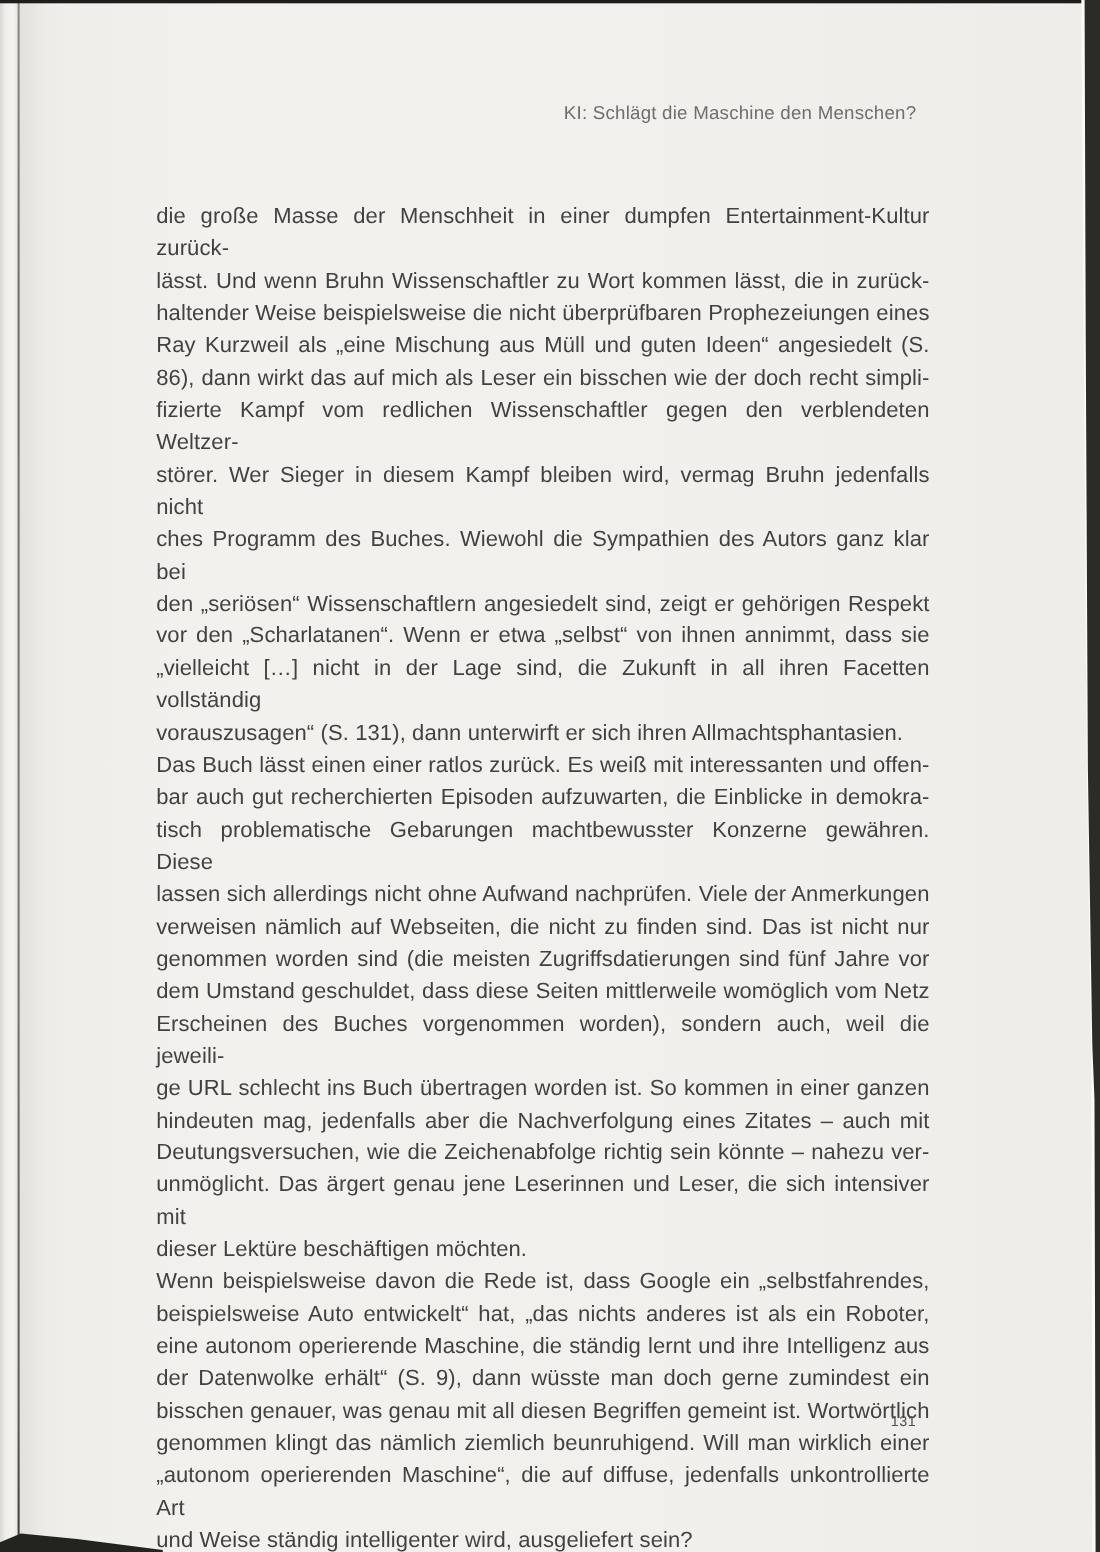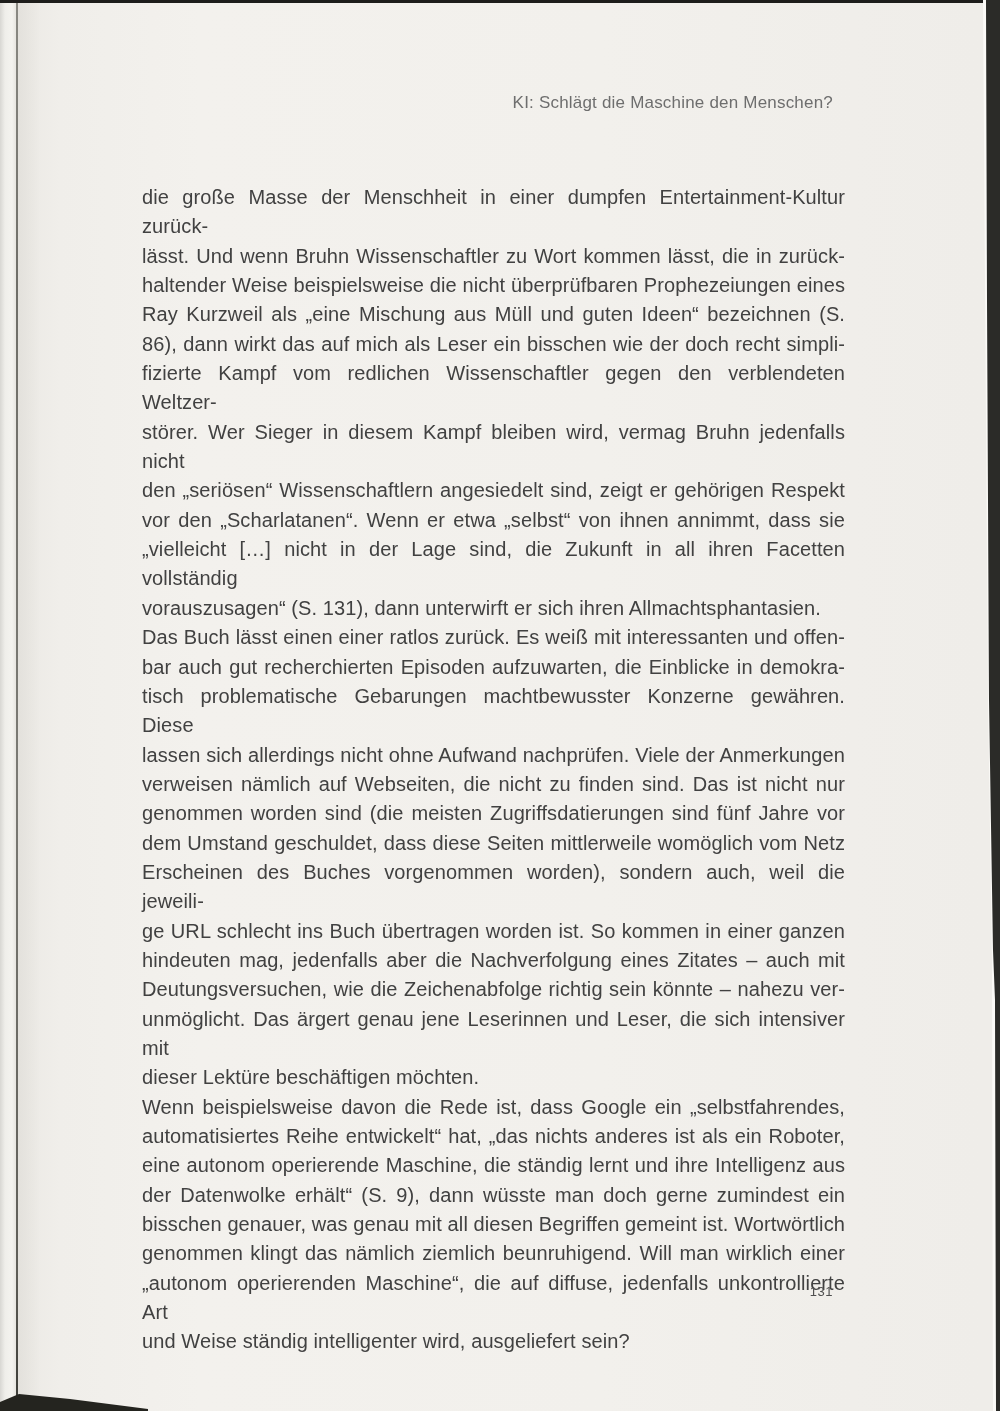--- a/index.html
+++ b/index.html
@@ -77,43 +77,44 @@
 
     <polygon points="0,1402 19,1394 70,1399 148,1409 148,1411 0,1411" fill="#24241f"></polygon>
   </svg>
 
   <div class="running-head">KI: Schlägt die Maschine den Menschen?</div>
 
   <div class="body-text">
       <div class="line">die große Masse der Menschheit in einer dumpfen Entertainment-Kultur zurück-</div>
       <div class="line">lässt. Und wenn Bruhn Wissenschaftler zu Wort kommen lässt, die in zurück-</div>
       <div class="line">haltender Weise beispielsweise die nicht überprüfbaren Prophezeiungen eines</div>
-      <div class="line">Ray Kurzweil als „eine Mischung aus Müll und guten Ideen“ bezeichnen (S.</div>
+      <div class="line">Ray Kurzweil als „eine Mischung aus Müll und guten Ideen“ angesiedelt (S.</div>
       <div class="line">86), dann wirkt das auf mich als Leser ein bisschen wie der doch recht simpli-</div>
       <div class="line">fizierte Kampf vom redlichen Wissenschaftler gegen den verblendeten Weltzer-</div>
       <div class="line">störer. Wer Sieger in diesem Kampf bleiben wird, vermag Bruhn jedenfalls nicht</div>
+      <div class="line">ches Programm des Buches. Wiewohl die Sympathien des Autors ganz klar bei</div>
       <div class="line">den „seriösen“ Wissenschaftlern angesiedelt sind, zeigt er gehörigen Respekt</div>
       <div class="line">vor den „Scharlatanen“. Wenn er etwa „selbst“ von ihnen annimmt, dass sie</div>
       <div class="line">„vielleicht […] nicht in der Lage sind, die Zukunft in all ihren Facetten vollständig</div>
       <div class="line para-end">vorauszusagen“ (S. 131), dann unterwirft er sich ihren Allmachtsphantasien.</div>
       <div class="line">Das Buch lässt einen einer ratlos zurück. Es weiß mit interessanten und offen-</div>
       <div class="line">bar auch gut recherchierten Episoden aufzuwarten, die Einblicke in demokra-</div>
       <div class="line">tisch problematische Gebarungen machtbewusster Konzerne gewähren. Diese</div>
       <div class="line">lassen sich allerdings nicht ohne Aufwand nachprüfen. Viele der Anmerkungen</div>
       <div class="line">verweisen nämlich auf Webseiten, die nicht zu finden sind. Das ist nicht nur</div>
       <div class="line">genommen worden sind (die meisten Zugriffsdatierungen sind fünf Jahre vor</div>
       <div class="line">dem Umstand geschuldet, dass diese Seiten mittlerweile womöglich vom Netz</div>
       <div class="line">Erscheinen des Buches vorgenommen worden), sondern auch, weil die jeweili-</div>
       <div class="line">ge URL schlecht ins Buch übertragen worden ist. So kommen in einer ganzen</div>
       <div class="line">hindeuten mag, jedenfalls aber die Nachverfolgung eines Zitates – auch mit</div>
       <div class="line">Deutungsversuchen, wie die Zeichenabfolge richtig sein könnte – nahezu ver-</div>
       <div class="line">unmöglicht. Das ärgert genau jene Leserinnen und Leser, die sich intensiver mit</div>
       <div class="line para-end">dieser Lektüre beschäftigen möchten.</div>
       <div class="line">Wenn beispielsweise davon die Rede ist, dass Google ein „selbstfahrendes,</div>
-      <div class="line">automatisiertes Reihe entwickelt“ hat, „das nichts anderes ist als ein Roboter,</div>
+      <div class="line">beispielsweise Auto entwickelt“ hat, „das nichts anderes ist als ein Roboter,</div>
       <div class="line">eine autonom operierende Maschine, die ständig lernt und ihre Intelligenz aus</div>
       <div class="line">der Datenwolke erhält“ (S. 9), dann wüsste man doch gerne zumindest ein</div>
       <div class="line">bisschen genauer, was genau mit all diesen Begriffen gemeint ist. Wortwörtlich</div>
       <div class="line">genommen klingt das nämlich ziemlich beunruhigend. Will man wirklich einer</div>
       <div class="line">„autonom operierenden Maschine“, die auf diffuse, jedenfalls unkontrollierte Art</div>
       <div class="line para-end">und Weise ständig intelligenter wird, ausgeliefert sein?</div>
     </div>
 
   <div class="page-number">131</div>
 

